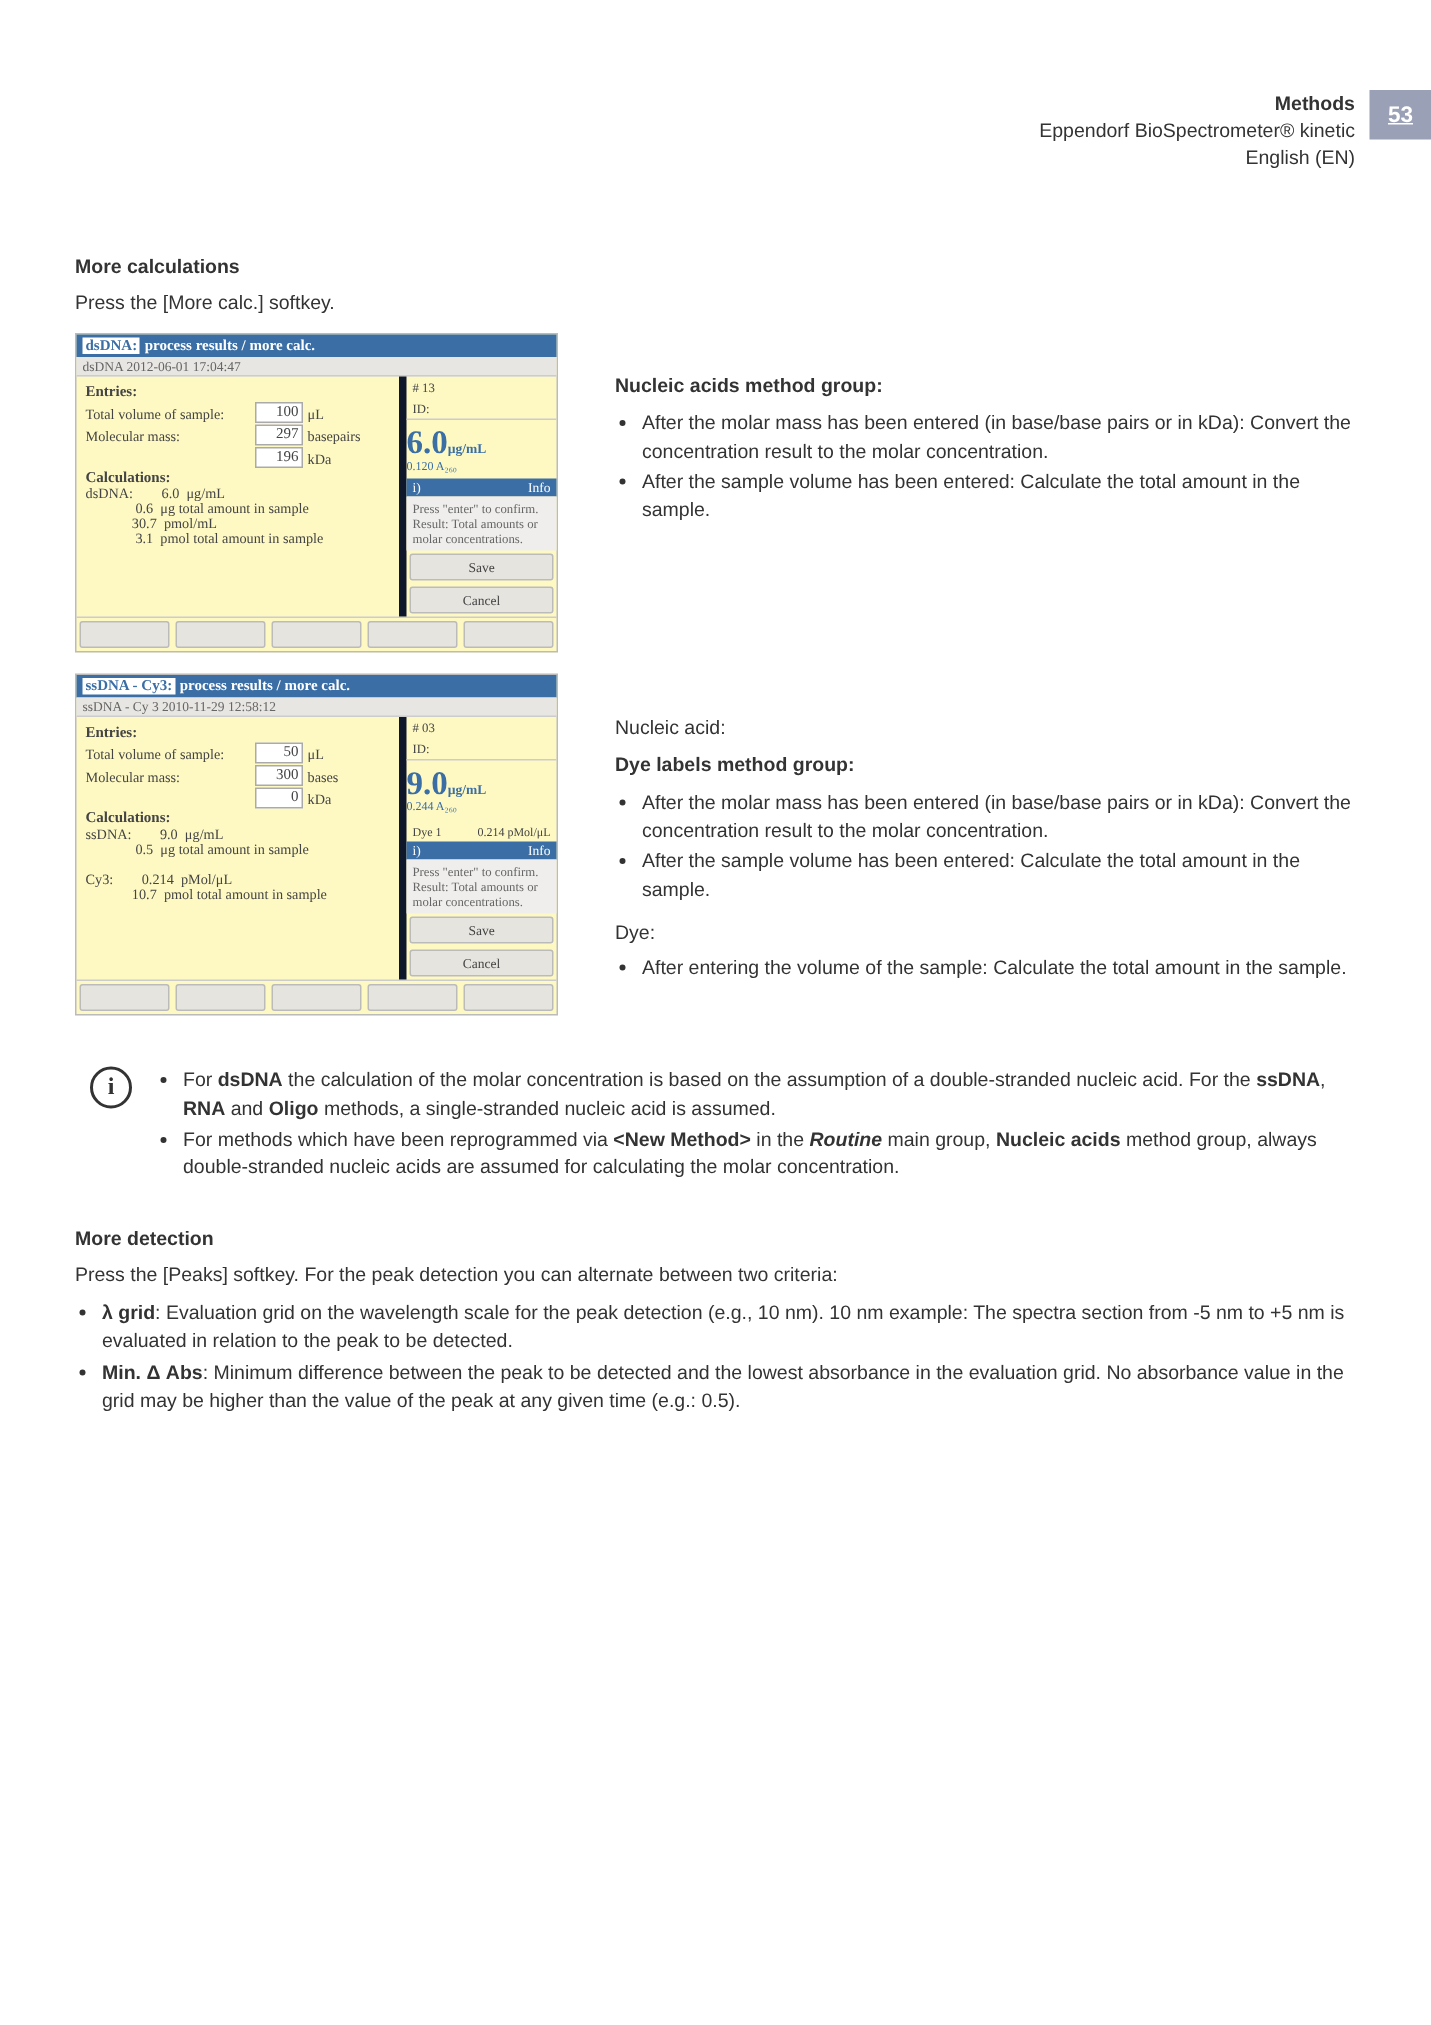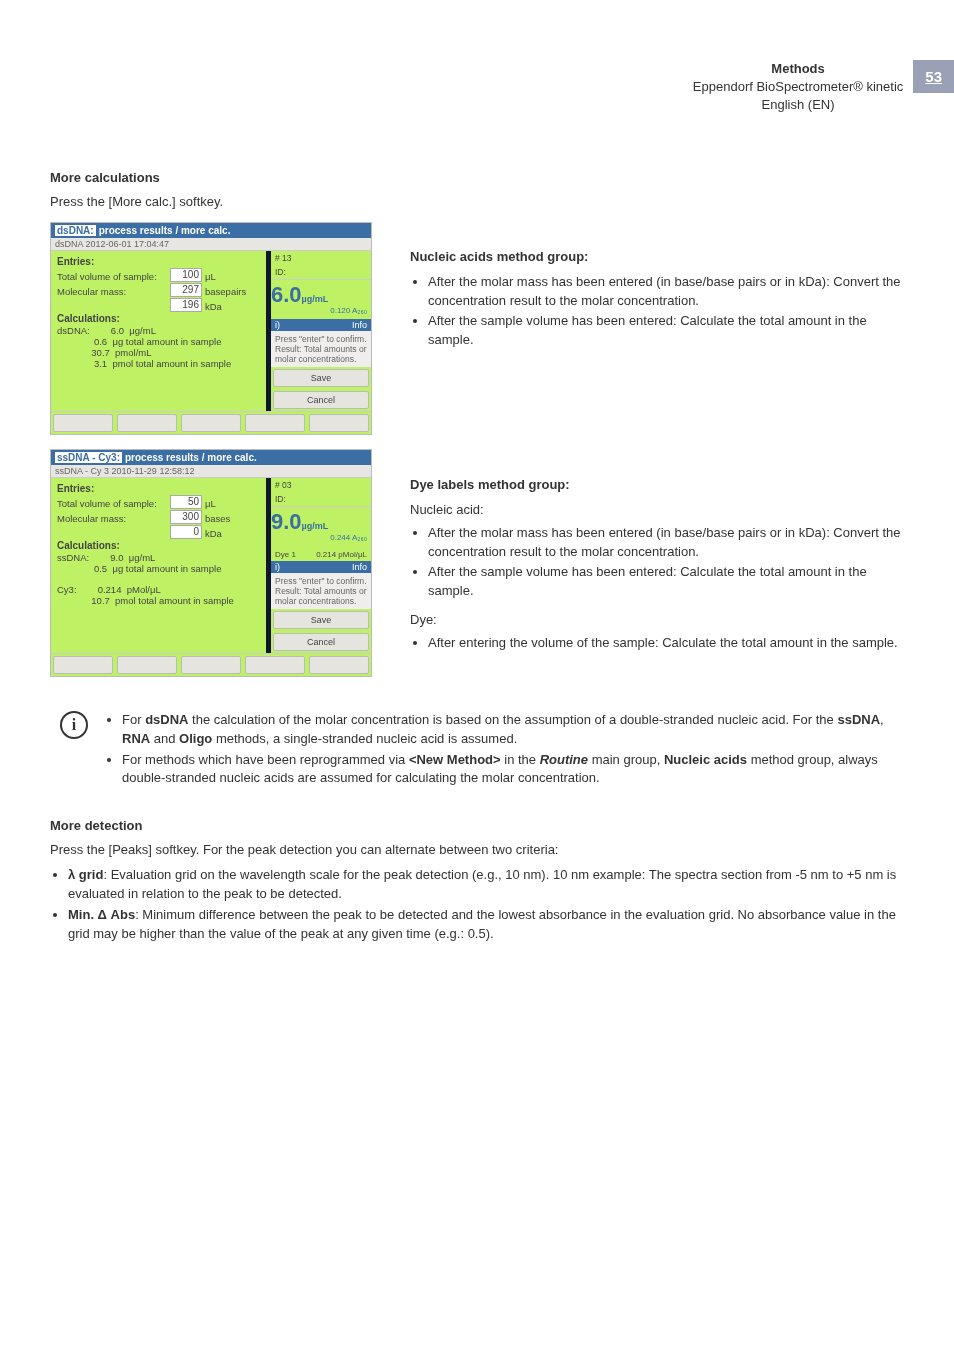--- a/index.html
+++ b/index.html
@@ -16,21 +16,21 @@
     position: relative;
   }
   .header-bar {
     position: absolute;
     top: 60px;
     right: 0;
     display: flex;
     align-items: flex-start;
   }
   .header-text {
-    text-align: center;
+    text-align: right;
     font-size: 13px;
     line-height: 1.4;
     padding-right: 10px;
   }
   .page-num {
     background: #9aa0b5;
     color: #fff;
     font-weight: bold;
     font-size: 15px;
     padding: 8px 12px;
@@ -53,22 +53,22 @@
     gap: 20px;
     align-items: flex-start;
     margin-top: 10px;
   }
   .left-col { flex: 0 0 340px; }
   .right-col { flex: 1; padding-top: 20px; }
 
   
   .screenshot {
     border: 1px solid #bbb;
-    background: #bef264;
-    font-family: Liberation Sans, sans-serif;
+    background: #fef9c3;
+    font-family: Liberation Serif, serif;
     font-size: 10px;
     color: #444;
     margin-bottom: 14px;
     width: 320px;
   }
   .ss-title {
     background: #3a6ea5;
     color: #fff;
     font-size: 10px;
     padding: 2px 4px;
@@ -111,21 +111,21 @@
     line-height: 12px;
   }
   .ss-text { font-size: 9.5px; }
   .ss-bignum {
     color: #3a6ea5;
     font-weight: bold;
     font-size: 22px;
     line-height: 1;
     padding: 4px 4px 0 0;
   }
-  .ss-bigsub { font-size: 8px; color: #3a6ea5; text-align:right; padding-right:4px;}
+  .ss-bigsub { font-size: 8px; color: #3a6ea5; padding-right:4px;}
   .ss-extra { font-size: 8.5px; color:#444; padding: 2px 4px; text-align:left;}
   .ss-info-head {
     background: #3a6ea5; color:#fff; font-size:9px; text-align:center; padding:1px 0;
     display:flex; justify-content:space-between; padding:1px 4px;
   }
   .ss-info-body {
     font-size: 8.5px; color:#666; padding: 3px 4px; flex:1; background:#efeeec;
   }
   .ss-footer {
     display: flex;
@@ -312,22 +312,22 @@
 
       <div class="right-col">
         <p><b>Nucleic acids method group:</b></p>
         <ul>
           <li>After the molar mass has been entered (in base/base pairs or in kDa): Convert the concentration result to the molar concentration.</li>
           <li>After the sample volume has been entered: Calculate the total amount in the sample.</li>
         </ul>
 
         <div style="height:110px;"></div>
 
+        <p style="margin-bottom:0;">Nucleic acid:</p>
         <p><b>Dye labels method group:</b></p>
-        <p style="margin-bottom:0;">Nucleic acid:</p>
         <ul>
           <li>After the molar mass has been entered (in base/base pairs or in kDa): Convert the concentration result to the molar concentration.</li>
           <li>After the sample volume has been entered: Calculate the total amount in the sample.</li>
         </ul>
         <p style="margin-bottom:0;">Dye:</p>
         <ul>
           <li>After entering the volume of the sample: Calculate the total amount in the sample.</li>
         </ul>
       </div>
     </div>

